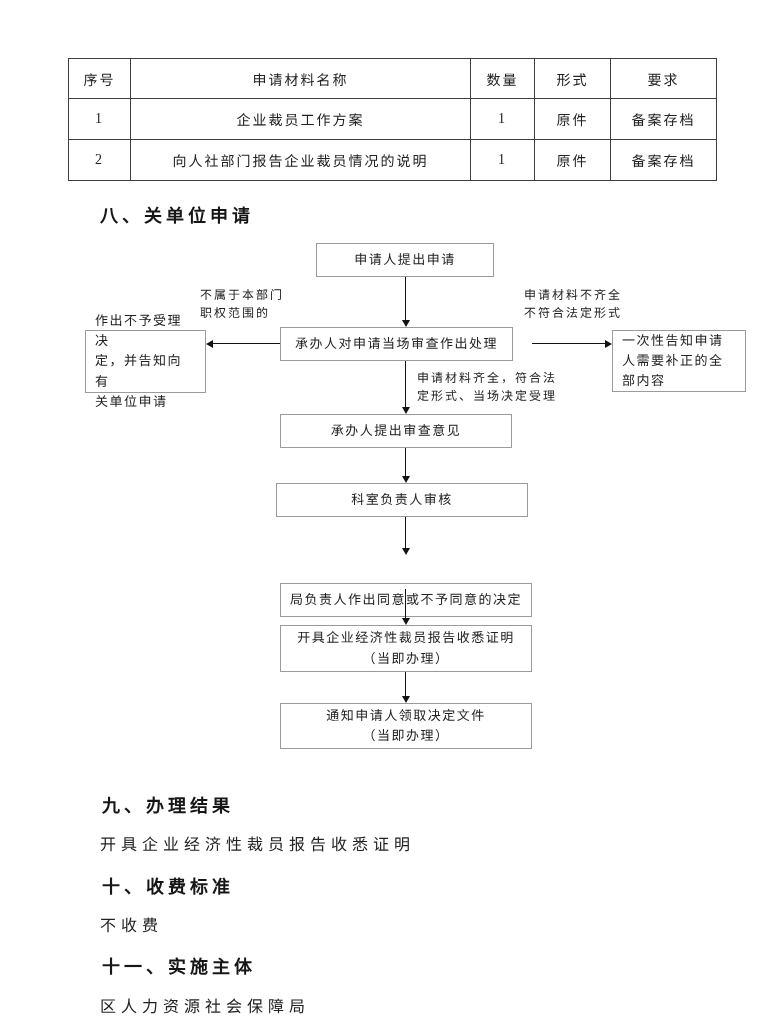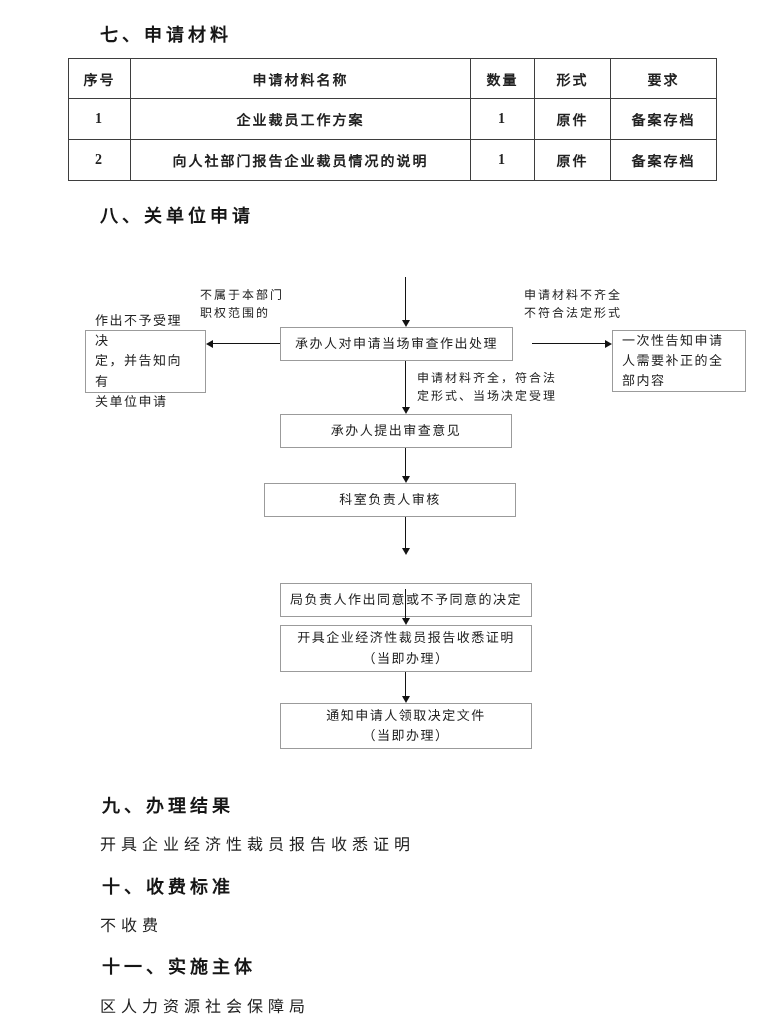--- a/index.html
+++ b/index.html
@@ -12,21 +12,21 @@
     font-weight:bold;font-size:18px;letter-spacing:4px;color:#161616;white-space:nowrap;
   }
   .sec-body{position:absolute;font-size:16px;letter-spacing:5px;color:#222;white-space:nowrap;}
 
   table.materials{
     position:absolute;left:68px;top:58px;width:648px;border-collapse:collapse;
     font-size:14px;letter-spacing:2px;color:#222;table-layout:fixed;
   }
   table.materials th,table.materials td{
     border:1px solid #3e3e3e;text-align:center;vertical-align:middle;
-    font-weight:bold;padding:0 4px;overflow:hidden;white-space:nowrap;
+    font-weight:normal;padding:0 4px;overflow:hidden;white-space:nowrap;
   }
   table.materials th{height:39px;}
   table.materials td{height:40px;}
 
   .fc-box{
     position:absolute;border:1px solid #9b9b9b;box-sizing:border-box;background:#fff;
     display:flex;align-items:center;justify-content:center;text-align:center;
     font-size:13px;letter-spacing:1.5px;line-height:1.55;white-space:pre-line;color:#222;
   }
   .fc-box.align-left{justify-content:flex-start;text-align:left;padding:15px 9px;}
@@ -48,21 +48,21 @@
     content:"";position:absolute;right:-7px;top:-3.5px;
     border:4px solid transparent;border-right:0;border-left:7px solid #131313;
   }
 
   
   .pos-start{left:316px;top:243px;width:178px;height:34px;}
   .pos-review{left:280px;top:327px;width:233px;height:34px;}
   .pos-reject{left:85px;top:330px;width:121px;height:63px;}
   .pos-correct{left:612px;top:330px;width:134px;height:62px;}
   .pos-opinion{left:280px;top:414px;width:232px;height:34px;}
-  .pos-chief{left:264px;top:483px;width:252px;height:34px;}
+  .pos-chief{left:276px;top:483px;width:252px;height:34px;}
   .pos-bureau{left:280px;top:555px;width:252px;height:34px;margin-top:28px;}
   .pos-cert{left:280px;top:625px;width:252px;height:47px;}
   .pos-pickup{left:280px;top:703px;width:252px;height:46px;}
 
   .pos-note-left{left:200px;top:286px;}
   .pos-note-right{left:524px;top:286px;}
   .pos-note-down{left:417px;top:369px;}
 
   .pos-a1{left:405px;top:277px;height:43px;}
   .pos-a2{left:405px;top:361px;height:46px;}
@@ -80,21 +80,20 @@
   .pos-h10{left:102px;top:872px;}
   .pos-p10{left:100px;top:912px;}
   .pos-h11{left:102px;top:952px;}
   .pos-p11{left:100px;top:993px;}
 </style>
 </head>
 <body>
 
 <div class="page">
 
-  <div class="sec-title pos-h7">七、申请材料</div>
 
   <table class="materials">
     <colgroup>
       <col style="width:62px">
         <col style="width:340px">
         <col style="width:64px">
         <col style="width:76px">
         <col style="width:106px">
     </colgroup>
     <thead>
@@ -119,20 +118,21 @@
         <td>向人社部门报告企业裁员情况的说明</td>
         <td>1</td>
         <td>原件</td>
         <td>备案存档</td>
       </tr>
     </tbody>
   </table>
 
   <div class="sec-title pos-h8">八、关单位申请</div>
 
+  <div class="fc-box pos-start">申请人提出申请</div>
   <div class="fc-box pos-review">承办人对申请当场审查作出处理</div>
   <div class="fc-box align-left pos-reject">作出不予受理决
 定，并告知向有
 关单位申请</div>
   <div class="fc-box align-left pos-correct">一次性告知申请
 人需要补正的全
 部内容</div>
   <div class="fc-box pos-opinion">承办人提出审查意见</div>
   <div class="fc-box pos-chief">科室负责人审核</div>
   <div class="fc-box pos-bureau">局负责人作出同意或不予同意的决定</div>

